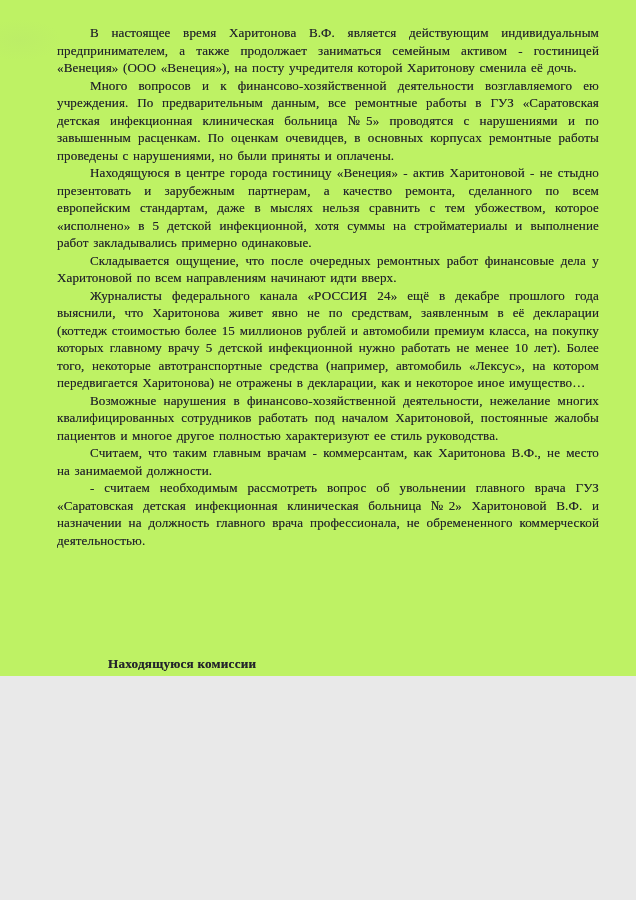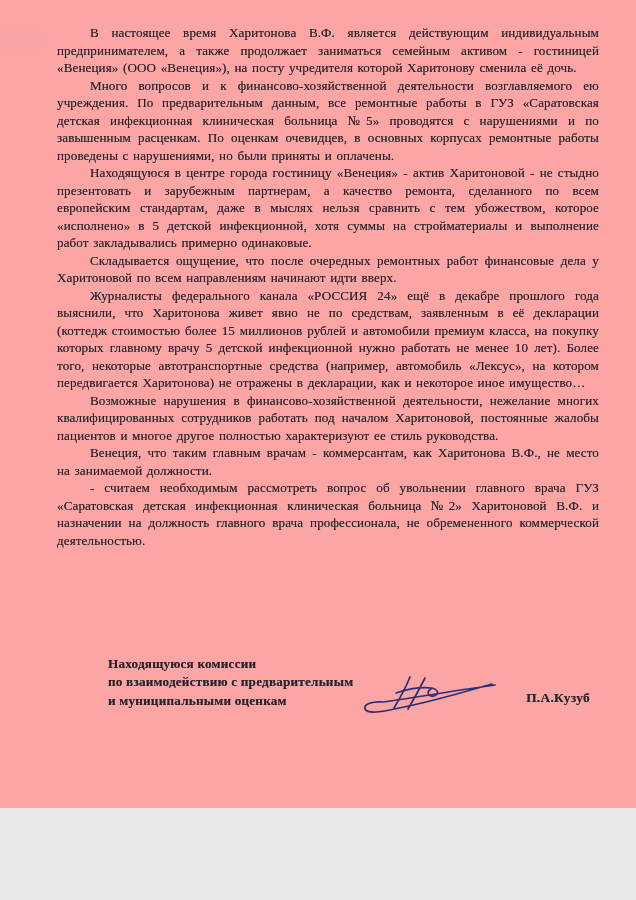--- a/index.html
+++ b/index.html
@@ -3,23 +3,23 @@
 <meta charset="utf-8">
 <style>
   html, body {
     margin: 0;
     padding: 0;
     background: #e9e9e9;
   }
   .page {
     position: relative;
     width: 636px;
-    height: 808px;
+    height: 676px;
     margin: 0 auto;
-    background: #fca5a5;
+    background: #bef264;
     font-family: "Liberation Serif", "DejaVu Serif", serif;
     color: #23242b;
     overflow: hidden;
   }
   
   .page::before {
     content: "";
     position: absolute;
     inset: 0;
     background:
@@ -83,21 +83,21 @@
 
 <div class="page">
 
   <div class="content">
     <p>В настоящее время Харитонова В.Ф. является действующим индивидуальным предпринимателем, а также продолжает заниматься семейным активом - гостиницей «Венеция» (ООО «Венеция»), на посту учредителя которой Харитонову сменила её дочь.</p>
     <p>Много вопросов и к финансово-хозяйственной деятельности возглавляемого ею учреждения. По предварительным данным, все ремонтные работы в ГУЗ «Саратовская детская инфекционная клиническая больница №5» проводятся с нарушениями и по завышенным расценкам. По оценкам очевидцев, в основных корпусах ремонтные работы проведены с нарушениями, но были приняты и оплачены.</p>
     <p>Находящуюся в центре города гостиницу «Венеция» - актив Харитоновой - не стыдно презентовать и зарубежным партнерам, а качество ремонта, сделанного по всем европейским стандартам, даже в мыслях нельзя сравнить с тем убожеством, которое «исполнено» в 5 детской инфекционной, хотя суммы на стройматериалы и выполнение работ закладывались примерно одинаковые.</p>
     <p>Складывается ощущение, что после очередных ремонтных работ финансовые дела у Харитоновой по всем направлениям начинают идти вверх.</p>
     <p>Журналисты федерального канала «РОССИЯ 24» ещё в декабре прошлого года выяснили, что Харитонова живет явно не по средствам, заявленным в её декларации (коттедж стоимостью более 15 миллионов рублей и автомобили премиум класса, на покупку которых главному врачу 5 детской инфекционной нужно работать не менее 10 лет). Более того, некоторые автотранспортные средства (например, автомобиль «Лексус», на котором передвигается Харитонова) не отражены в декларации, как и некоторое иное имущество…</p>
     <p>Возможные нарушения в финансово-хозяйственной деятельности, нежелание многих квалифицированных сотрудников работать под началом Харитоновой, постоянные жалобы пациентов и многое другое полностью характеризуют ее стиль руководства.</p>
-    <p>Венеция, что таким главным врачам - коммерсантам, как Харитонова В.Ф., не место на занимаемой должности.</p>
+    <p>Считаем, что таким главным врачам - коммерсантам, как Харитонова В.Ф., не место на занимаемой должности.</p>
     <p>- считаем необходимым рассмотреть вопрос об увольнении главного врача ГУЗ «Саратовская детская инфекционная клиническая больница №2» Харитоновой В.Ф. и назначении на должность главного врача профессионала, не обремененного коммерческой деятельностью.</p>
   </div>
 
   <div class="sig-block">
     <div class="sig-position">
       <div>Находящуюся комиссии</div>
       <div>по взаимодействию с предварительным</div>
       <div>и муниципальными оценкам</div>
     </div>
 

